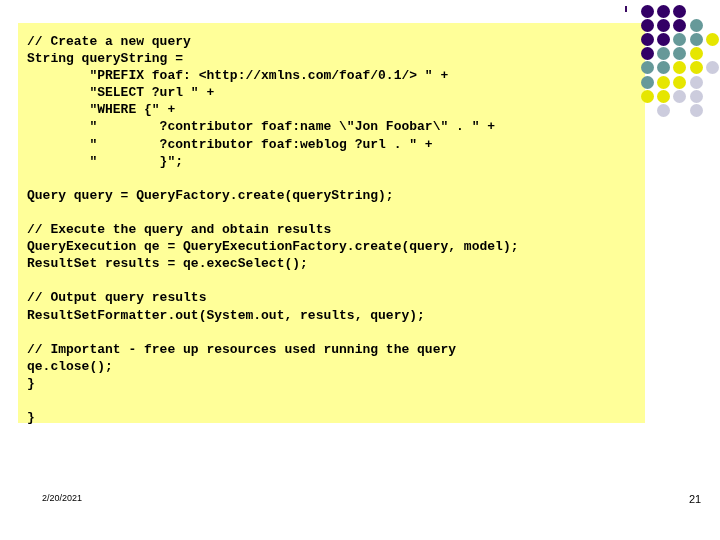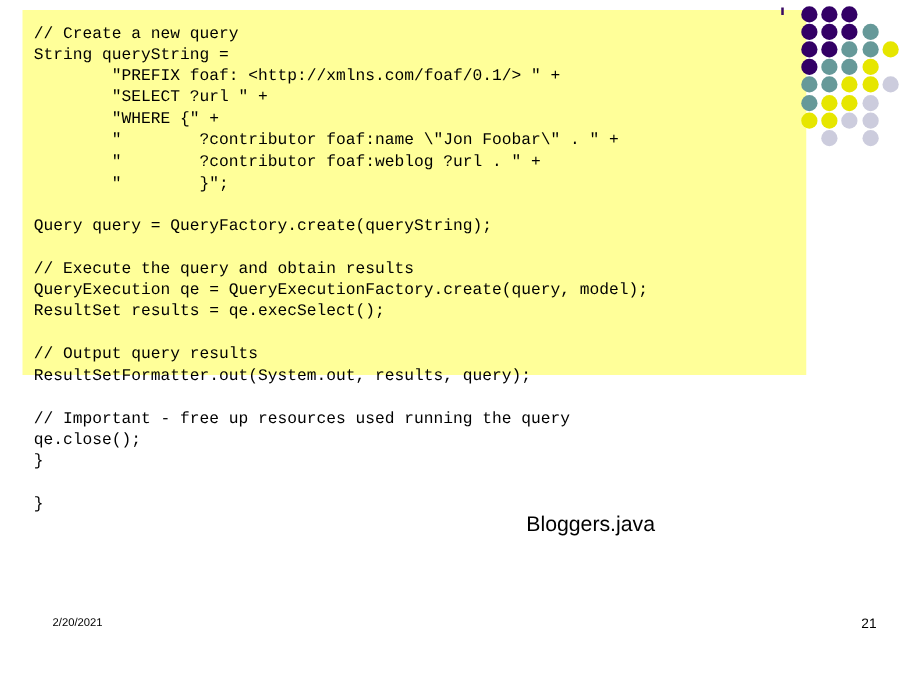--- a/index.html
+++ b/index.html
@@ -40,25 +40,26 @@
     width: 2px;
     height: 6px;
     background: #3a0a63;
     z-index: 4;
   }
 
   
   #code-block {
     position: absolute;
     left: 18px;
-    top: 8px;
+    top: 23px;
     width: 627px;
-    height: 292px;
+    height: 400px;
     background: #ffff99;
     z-index: 2;
+    font-weight: bold;
   }
   #code-text {
     position: absolute;
     left: 9px;
     top: 10px;
     margin: 0;
     padding: 0;
     font-family: "Liberation Mono", "DejaVu Sans Mono", monospace;
     font-size: 13px;
     line-height: 17.1px;
@@ -156,18 +157,17 @@
 // Output query results
 ResultSetFormatter.out(System.out, results, query);
 
 // Important - free up resources used running the query
 qe.close();
 }
 
 }</pre>
   </div>
 
-  <div id="caption">Bloggers.java</div>
 
   <div id="footer-date">2/20/2021</div>
   <div id="footer-page">21</div>
 
 </div>
 
 </body></html>

